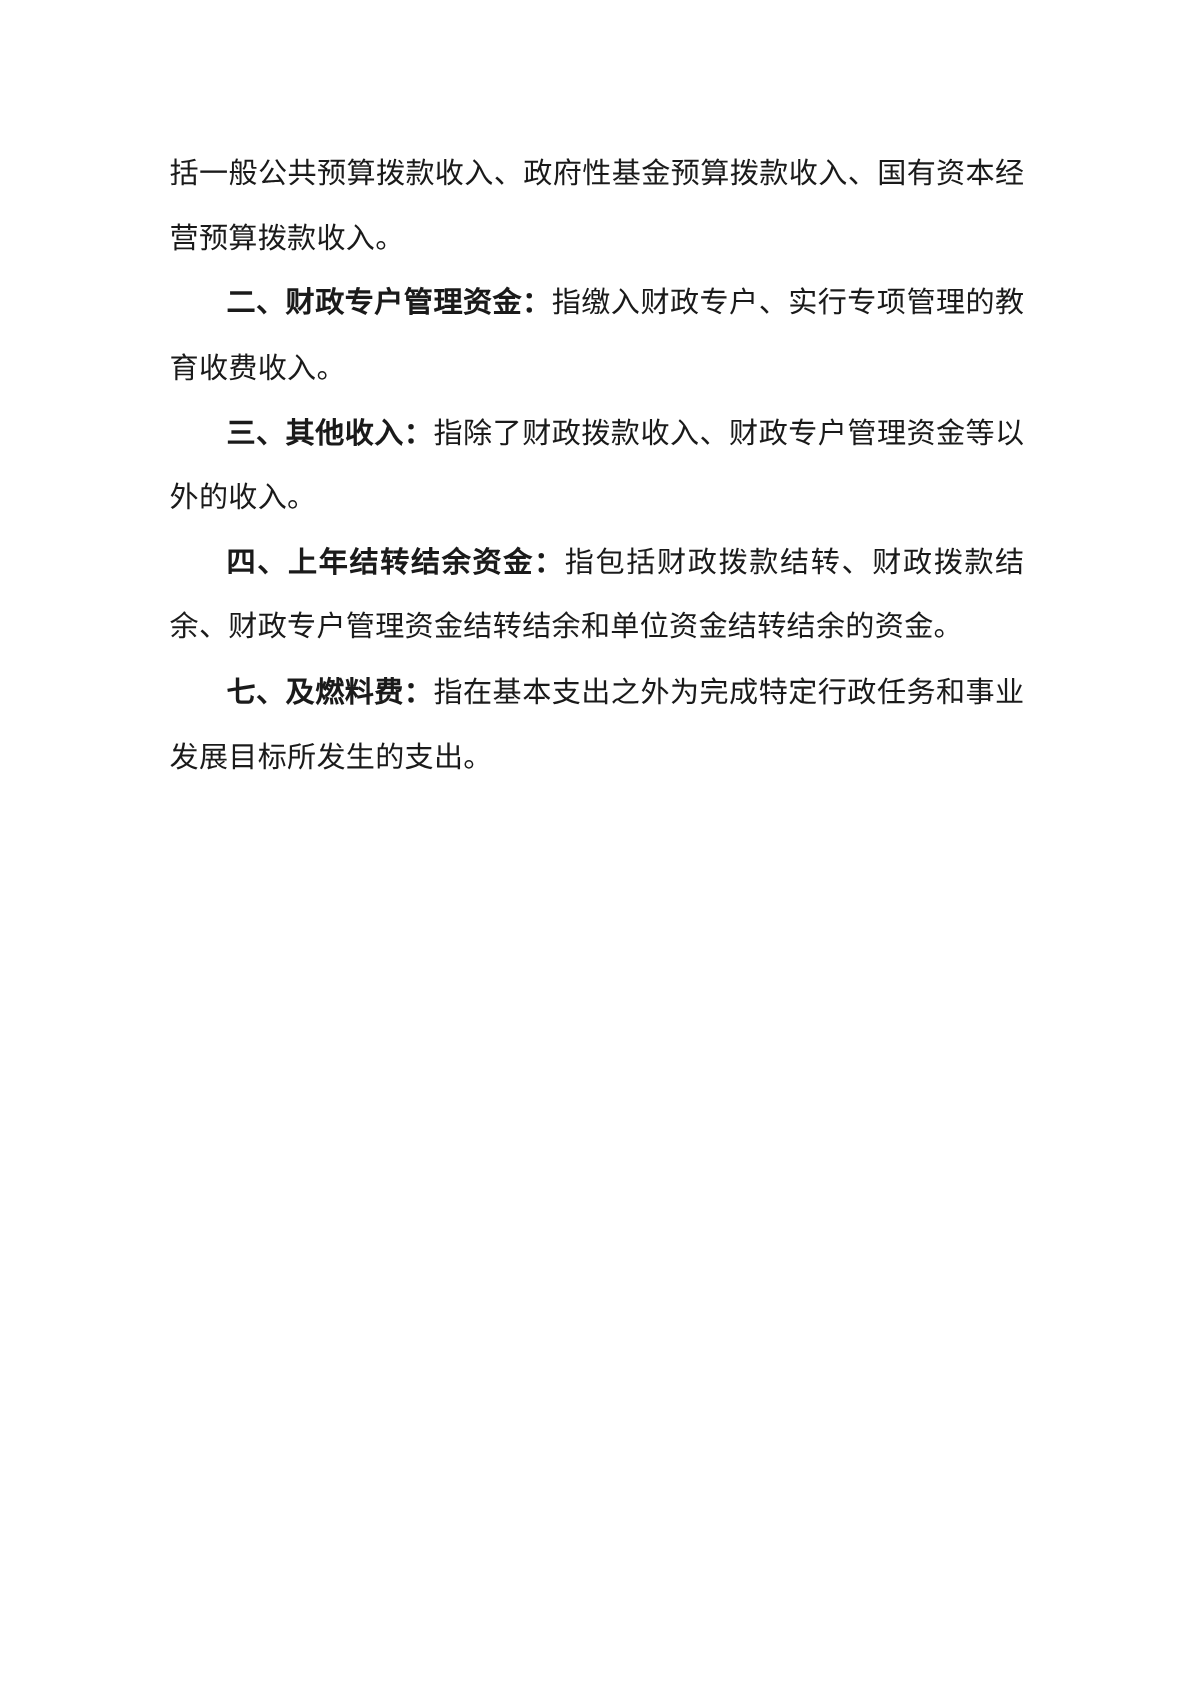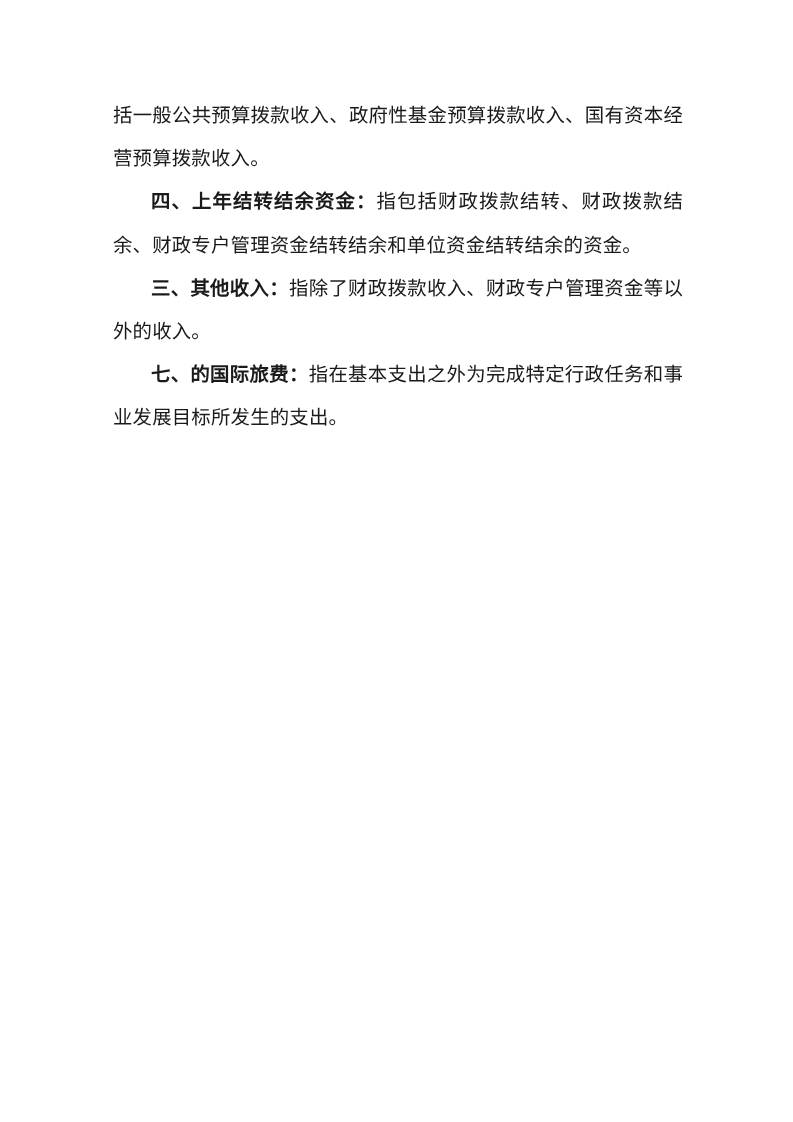--- a/index.html
+++ b/index.html
@@ -55,32 +55,35 @@
 </head>
 <body>
 
 <div class="page">
   <div class="content">
 
     <p class="para">
       <span>括一般公共预算拨款收入、政府性基金预算拨款收入、国有资本经营预算拨款收入。</span>
     </p>
 
-
     <p class="para indent">
-      <span class="lead">四、上年结转结余资金：</span><span>指包括财政拨款结转、财政拨款结余、财政专户管理资金结转结余和单位资金结转结余的资金。</span>
+      <span class="lead">二、财政专户管理资金：</span><span>指缴入财政专户、实行专项管理的教育收费收入。</span>
     </p>
 
     <p class="para indent">
       <span class="lead">三、其他收入：</span><span>指除了财政拨款收入、财政专户管理资金等以外的收入。</span>
     </p>
 
+    <p class="para indent">
+      <span class="lead">四、上年结转结余资金：</span><span>指包括财政拨款结转、财政拨款结余、财政专户管理资金结转结余和单位资金结转结余的资金。</span>
+    </p>
+
 
 
     <p class="para indent">
-      <span class="lead">七、的国际旅费：</span><span>指在基本支出之外为完成特定行政任务和事业发展目标所发生的支出。</span>
+      <span class="lead">七、及燃料费：</span><span>指在基本支出之外为完成特定行政任务和事业发展目标所发生的支出。</span>
     </p>
 
 
   </div>
 
   <div class="footer">－ 14 －</div>
 </div>
 
 </body></html>

